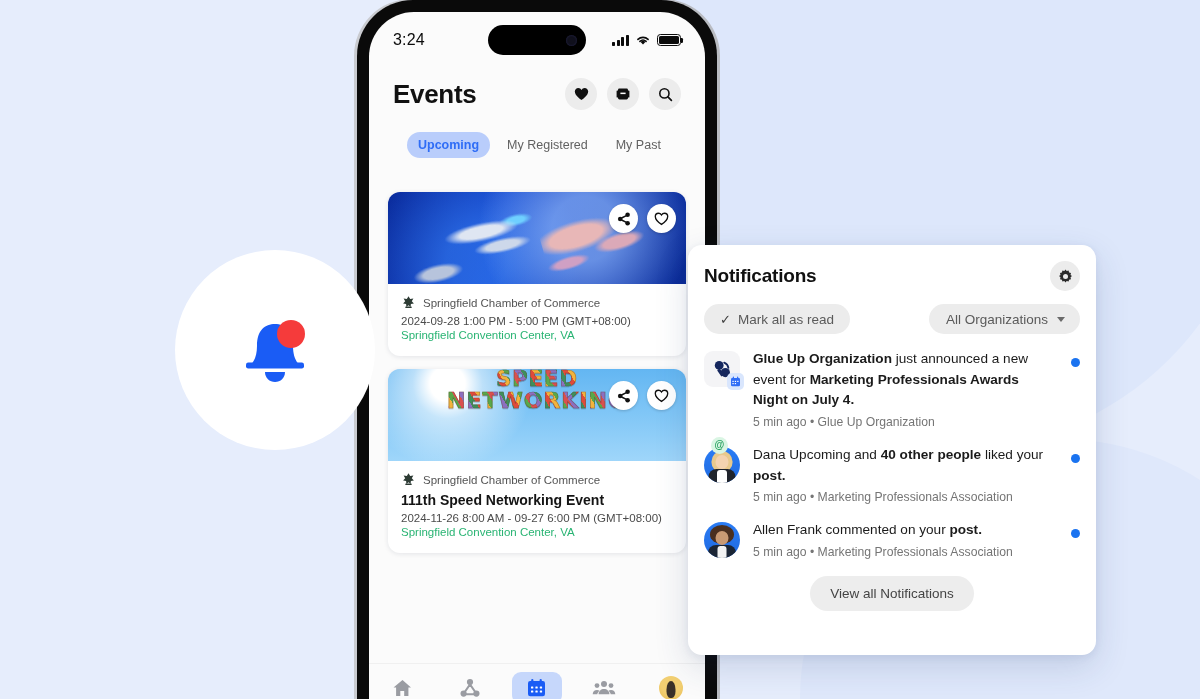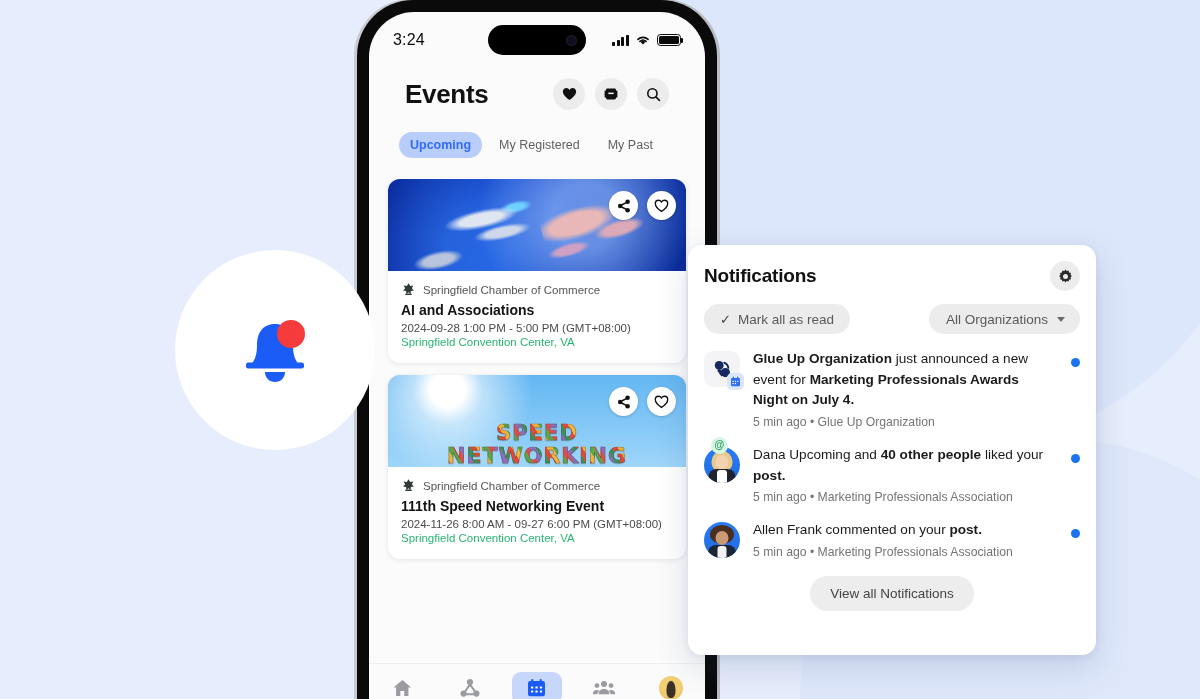--- a/index.html
+++ b/index.html
@@ -95,44 +95,44 @@
   .batt::after {
     content:""; position:absolute; right:-3.4px; top:3.4px;
     width:2px;height:4.4px;background:#0b0b0b;border-radius:0 1.2px 1.2px 0;
   }
   .batt i { display:block; width:100%; height:100%; background:#0b0b0b; border-radius:1.6px; }
 
   
   .app-header {
     position: absolute; top: 66px; left: 0; right: 0;
     display: flex; align-items: center; justify-content: space-between;
-    padding: 0 36px;
+    padding: 0 24px;
   }
   .app-title { font-size: 26px; font-weight: 700; color: #111; letter-spacing: -.3px; }
   .hdr-actions { display: flex; gap: 10px; }
   .hdr-btn {
     width: 32px; height: 32px; border-radius: 50%;
     background: #ececec;
     display: flex; align-items: center; justify-content: center;
   }
 
   .tabs {
-    position: absolute; top: 120px; left: 8px; right: 0;
+    position: absolute; top: 120px; left: 16px; right: 0;
     display: flex; align-items: center; gap: 6px;
     padding: 0 22px;
   }
   .tab {
     font-size: 12.5px; color: #616161; padding: 6px 11px; border-radius: 14px;
   }
   .tab.active { background: #b9cdfb; color: #2f6df6; font-weight: 600; }
 
   
   .cards { position: absolute; top: 167px; left: 0; right: 0; bottom: 49px; overflow: hidden; }
   .card {
-    margin: 0 19px 12px 19px;
+    margin: 13px 19px 12px 19px;
     background: #fff; border-radius: 12px;
     box-shadow: 0 1px 5px rgba(20,30,60,.10);
     overflow: hidden;
   }
   .card-img { position: relative; height: 92px; }
   .card-img .acts {
     position: absolute; right: 10px; top: 12px; display: flex; gap: 9px;
   }
   .circ-btn {
     width: 29px; height: 29px; border-radius: 50%; background: #fff;
@@ -163,21 +163,21 @@
       radial-gradient(ellipse 34px 12px at 26% 70%, #b7c4dc 0 45%, rgba(183,196,220,0) 74%),
       radial-gradient(ellipse 22px 8px at 88% 24%, #6fd0ff 0 40%, rgba(111,208,255,0) 76%);
     transform: rotate(-12deg);
     filter: blur(.3px);
   }
   
   .img-sn {
     background:
       radial-gradient(circle at 20% 16%, #ffffff 0 7%, rgba(255,255,255,.55) 14%, rgba(255,255,255,0) 34%),
       linear-gradient(180deg, #63b6f2 0%, #7ec5f6 45%, #9fd6fa 100%);
-    display: flex; align-items: flex-end; justify-content: center;
+    display: flex; align-items: flex-start; justify-content: center;
   }
   .sn-text {
     text-align: center; line-height: 1.02;
     font-family: "DejaVu Sans", sans-serif;
     font-weight: 700; letter-spacing: 1px;
     font-size: 21px;
     background: repeating-linear-gradient(58deg,#e04b3a 0 5px,#f2b33c 5px 10px,#5aa84a 10px 15px,#d9504f 15px 20px,#8c6fc0 20px 25px,#3f8f5c 25px 30px);
     -webkit-background-clip: text; background-clip: text; color: transparent;
     -webkit-text-stroke: .7px rgba(90,60,30,.45);
     filter: drop-shadow(0 1px 0 rgba(0,0,0,.18));
@@ -422,21 +422,20 @@
         <div class="card-body">
           <div class="org-row">
             <div class="org-logo">
               <svg width="15" height="15" viewBox="0 0 15 15">
                 <path d="M7.5 1.2 L9.2 4 L12.4 3.6 L10.8 6.2 L12.9 8.4 L9.9 9.1 L9.6 12.1 L7.5 10.2 L5.4 12.1 L5.1 9.1 L2.1 8.4 L4.2 6.2 L2.6 3.6 L5.8 4 Z" fill="#2d3b34"></path>
                 <rect x="4.3" y="11.6" width="6.4" height="1.5" rx=".6" fill="#2d3b34"></rect>
               </svg>
             </div>
             <div class="org-name">Springfield Chamber of Commerce</div>
           </div>
-          <div class="ev-title">AI and Associations</div>
           <div class="ev-date">2024-09-28 1:00 PM - 5:00 PM (GMT+08:00)</div>
           <div class="ev-loc">Springfield Convention Center, VA</div>
         </div>
       </div>
 
       <div class="card">
         <div class="card-img img-sn">
           <div class="sn-text">
             <div>SPEED</div>
             <div class="l2">NETWORKING</div>

